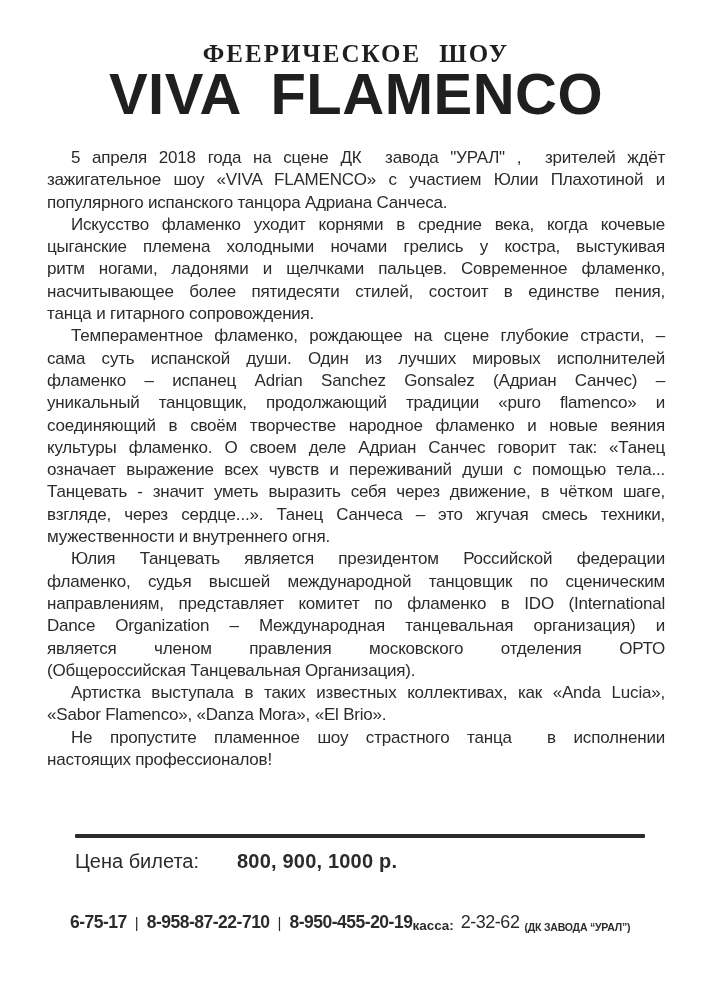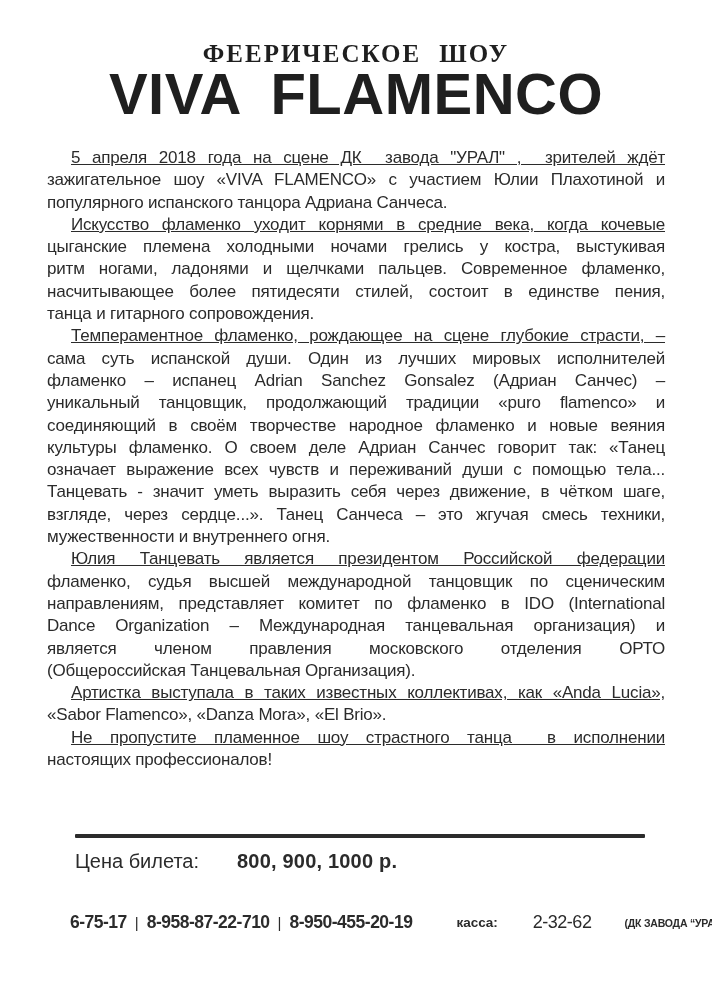--- a/index.html
+++ b/index.html
@@ -54,21 +54,21 @@
     font-size: 17px;
     letter-spacing: -0.2px;
     color: var(--text);
   }
   .para { }
   .line {
     line-height: 22.3px;
     text-align: justify;
     text-align-last: justify;
   }
-  .line-first { text-indent: 24px; text-decoration: underline; }
+  .line-first { text-indent: 24px; }
   .line-last { text-align-last: left; }
   .rule {
     position: absolute;
     top: 834px;
     left: 75px;
     width: 570px;
     height: 4px;
     background: var(--rule);
     border-radius: 1px;
   }
@@ -92,39 +92,37 @@
     top: 888px;
     left: 75px;
     font-size: 19px;
   }
   .phones-row {
     position: absolute;
     top: 912px;
     left: 70px;
     width: 600px;
     display: flex;
-    align-items: center;
+    align-items: flex-end;
     white-space: nowrap;
-    gap: 28px;
   }
   .phone {
     font-weight: bold;
     font-size: 17.5px;
     letter-spacing: -0.5px;
   }
   .phone-sep {
     font-weight: normal;
     font-size: 15px;
     margin: 0 8px;
     color: var(--text);
   }
   .kassa-label {
     font-weight: bold;
     font-size: 13.5px;
-    margin-left: 16px;
   }
   .kassa-phone {
     font-weight: normal;
     font-size: 18px;
     letter-spacing: -0.5px;
     margin-left: 7px;
   }
   .kassa-note {
     font-weight: bold;
     font-size: 10.5px;

